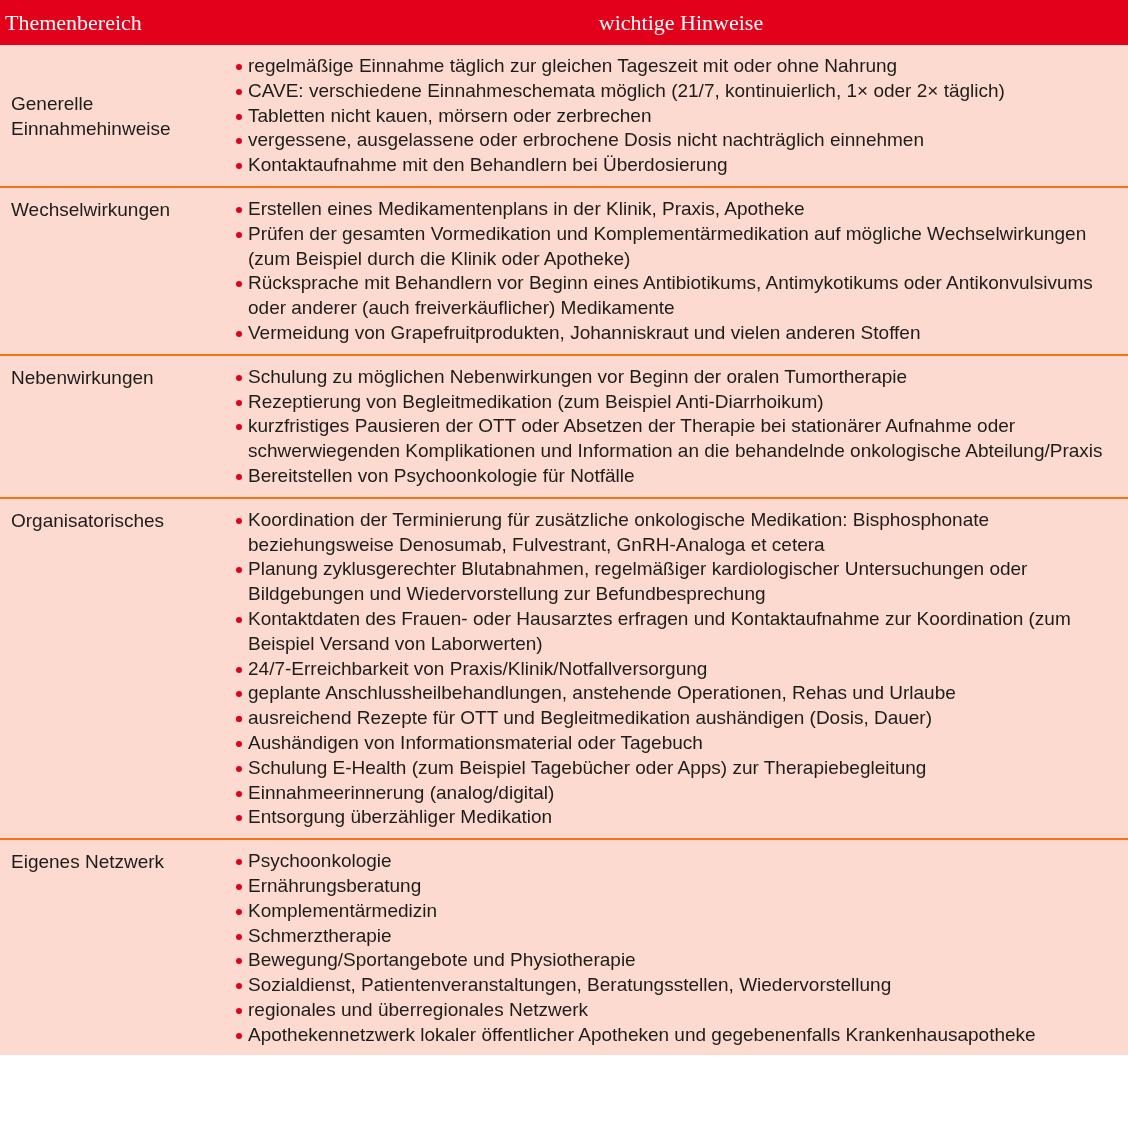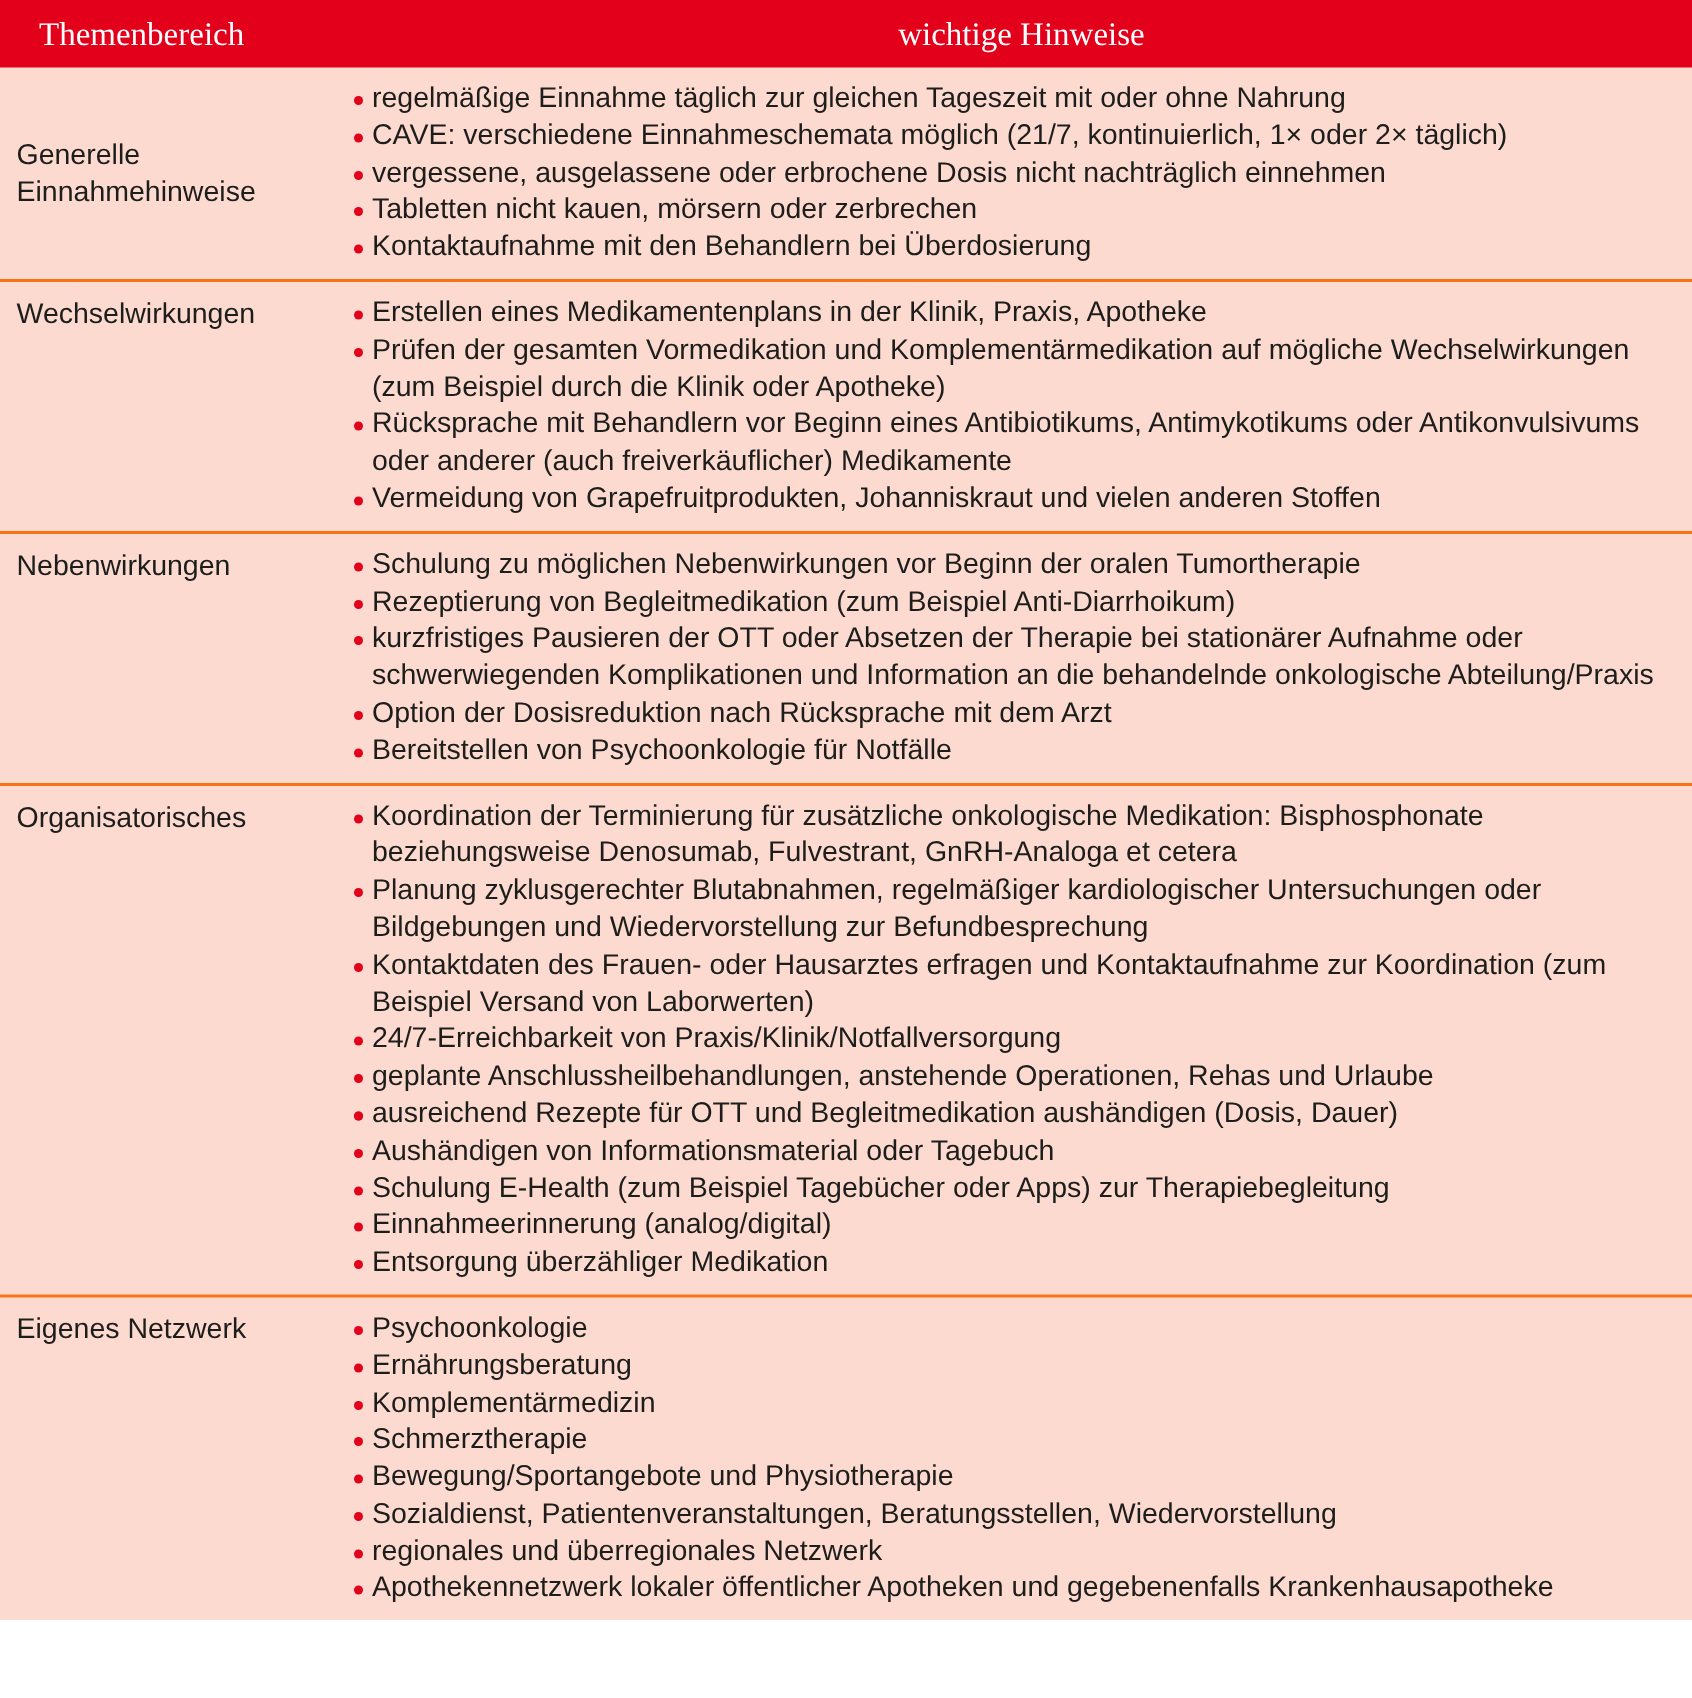--- a/index.html
+++ b/index.html
@@ -12,21 +12,21 @@
     }
     .header {
       display: flex;
       height: 45px;
       background: #e2001a;
       color: #ffffff;
       font-family: "Liberation Serif", "DejaVu Serif", serif;
       font-size: 22px;
       align-items: center;
     }
-    .header .c1 { width: 222px; padding-left: 26px; box-sizing: border-box; }
+    .header .c1 { width: 222px; padding-left: 5px; box-sizing: border-box; }
     .header .c2 { flex: 1; padding-left: 12px; box-sizing: border-box; text-align: center; }
     .row {
       display: flex;
       border-top: 2px solid #f97316;
       box-sizing: border-box;
       padding-top: 9px;
       padding-bottom: 8px;
     }
     .row:first-of-type { border-top: none; align-items: center; }
     .topic {
@@ -67,41 +67,40 @@
   <div class="header">
     <div class="c1">Themenbereich</div>
     <div class="c2">wichtige Hinweise</div>
   </div>
   <div id="rows">
       <div class="row">
         <div class="topic">Generelle Einnahmehinweise</div>
         <ul class="items">
           <li><span class="bullet"></span><span>regelmäßige Einnahme täglich zur gleichen Tageszeit mit oder ohne Nahrung</span></li>
           <li><span class="bullet"></span><span>CAVE: verschiedene Einnahmeschemata möglich (21/7, kontinuierlich, 1× oder 2× täglich)</span></li>
+          <li><span class="bullet"></span><span>Tabletten nicht kauen, mörsern oder zerbrechen</span></li>
           <li><span class="bullet"></span><span>vergessene, ausgelassene oder erbrochene Dosis nicht nachträglich einnehmen</span></li>
-          <li><span class="bullet"></span><span>Tabletten nicht kauen, mörsern oder zerbrechen</span></li>
           <li><span class="bullet"></span><span>Kontaktaufnahme mit den Behandlern bei Überdosierung</span></li>
         </ul>
       </div>
       <div class="row">
         <div class="topic">Wechselwirkungen</div>
         <ul class="items">
           <li><span class="bullet"></span><span>Erstellen eines Medikamentenplans in der Klinik, Praxis, Apotheke</span></li>
           <li><span class="bullet"></span><span>Prüfen der gesamten Vormedikation und Komplementärmedikation auf mögliche Wechselwirkungen (zum Beispiel durch die Klinik oder Apotheke)</span></li>
           <li><span class="bullet"></span><span>Rücksprache mit Behandlern vor Beginn eines Antibiotikums, Antimykotikums oder Antikonvulsivums oder anderer (auch freiverkäuflicher) Medikamente</span></li>
           <li><span class="bullet"></span><span>Vermeidung von Grapefruitprodukten, Johanniskraut und vielen anderen Stoffen</span></li>
         </ul>
       </div>
       <div class="row">
         <div class="topic">Nebenwirkungen</div>
         <ul class="items">
           <li><span class="bullet"></span><span>Schulung zu möglichen Nebenwirkungen vor Beginn der oralen Tumortherapie</span></li>
           <li><span class="bullet"></span><span>Rezeptierung von Begleitmedikation (zum Beispiel Anti-Diarrhoikum)</span></li>
           <li><span class="bullet"></span><span>kurzfristiges Pausieren der OTT oder Absetzen der Therapie bei stationärer Aufnahme oder schwerwiegenden Komplikationen und Information an die behandelnde onkologische Abteilung/Praxis</span></li>
-          <li><span class="bullet"></span><span>Option der Dosisreduktion nach Rücksprache mit dem Arzt</span></li>
           <li><span class="bullet"></span><span>Bereitstellen von Psychoonkologie für Notfälle</span></li>
         </ul>
       </div>
       <div class="row">
         <div class="topic">Organisatorisches</div>
         <ul class="items">
           <li><span class="bullet"></span><span>Koordination der Terminierung für zusätzliche onkologische Medikation: Bisphosphonate beziehungsweise Denosumab, Fulvestrant, GnRH-Analoga et cetera</span></li>
           <li><span class="bullet"></span><span>Planung zyklusgerechter Blutabnahmen, regelmäßiger kardiologischer Untersuchungen oder Bildgebungen und Wiedervorstellung zur Befundbesprechung</span></li>
           <li><span class="bullet"></span><span>Kontaktdaten des Frauen- oder Hausarztes erfragen und Kontaktaufnahme zur Koordination (zum Beispiel Versand von Laborwerten)</span></li>
           <li><span class="bullet"></span><span>24/7-Erreichbarkeit von Praxis/Klinik/Notfallversorgung</span></li>

